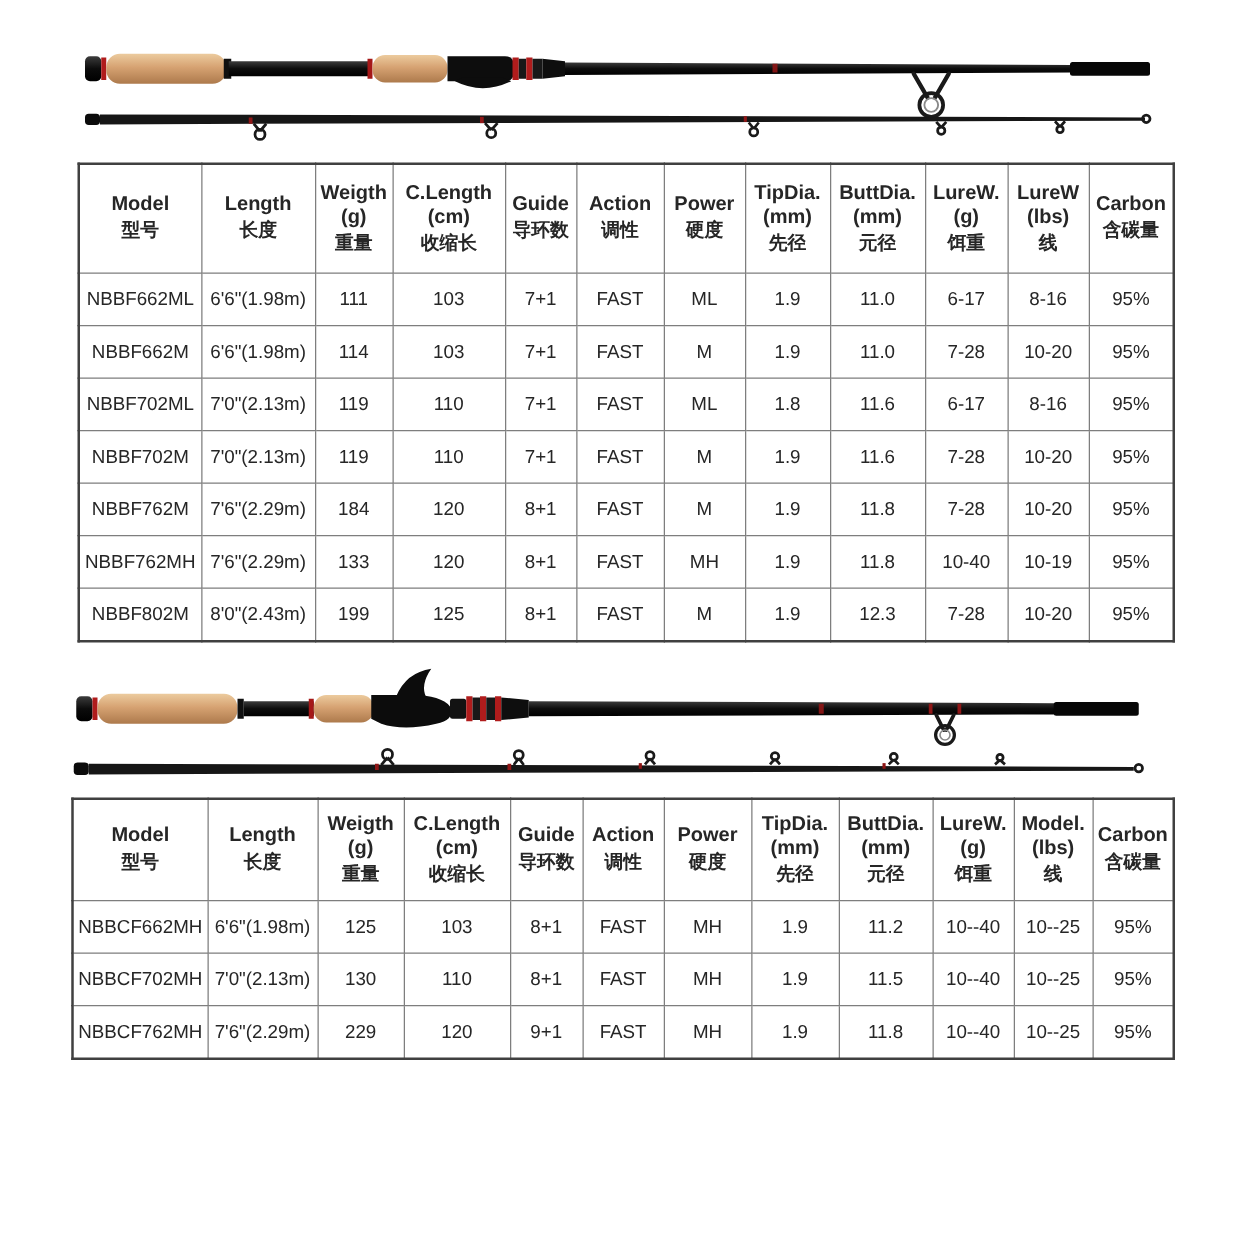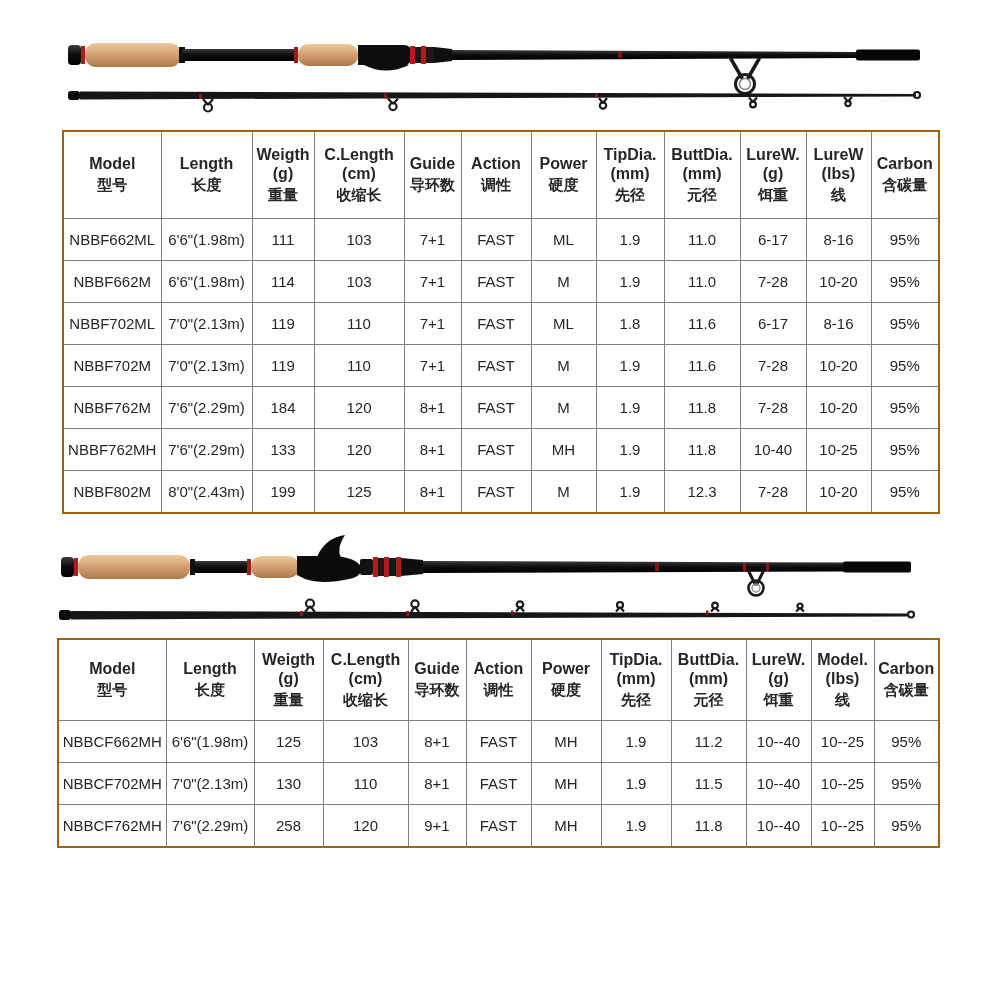--- a/index.html
+++ b/index.html
@@ -6,21 +6,21 @@
   body{
     width:1000px;height:1000px;position:relative;background:#ffffff;
     font-family:"Liberation Sans","DejaVu Sans",sans-serif;color:#262626;
     overflow:hidden;
   }
   .rod-svg{position:absolute;}
   #spinning-rod-svg{left:58px;top:33px;width:880px;height:82px;}
   #casting-rod-svg{left:55px;top:530px;width:885px;height:100px;}
   table.spec{
     position:absolute;border-collapse:collapse;table-layout:fixed;
-    border:2px solid #a16207;background:#ffffff;
+    border:2px solid #404040;background:#ffffff;
   }
   #spinning-table{left:62px;top:130px;width:876px;}
   #casting-table{left:57px;top:638px;width:881px;}
   table.spec th, table.spec td{
     border:1px solid #7e7e7e;text-align:center;vertical-align:middle;
     padding:0 1px;overflow:hidden;
   }
   table.spec th{height:86px;font-weight:bold;}
   #casting-table th{height:80px;}
   table.spec td{height:41px;font-size:15px;font-weight:normal;}
@@ -239,21 +239,21 @@
         <td>NBBF762MH</td>
         <td>7'6"(2.29m)</td>
         <td>133</td>
         <td>120</td>
         <td>8+1</td>
         <td>FAST</td>
         <td>MH</td>
         <td>1.9</td>
         <td>11.8</td>
         <td>10-40</td>
-        <td>10-25</td>
+        <td>10-19</td>
         <td>95%</td>
       </tr>
       <tr>
         <td>NBBF802M</td>
         <td>8'0"(2.43m)</td>
         <td>199</td>
         <td>125</td>
         <td>8+1</td>
         <td>FAST</td>
         <td>M</td>
@@ -434,21 +434,21 @@
         <td>MH</td>
         <td>1.9</td>
         <td>11.5</td>
         <td>10--40</td>
         <td>10--25</td>
         <td>95%</td>
       </tr>
       <tr>
         <td>NBBCF762MH</td>
         <td>7'6"(2.29m)</td>
-        <td>258</td>
+        <td>229</td>
         <td>120</td>
         <td>9+1</td>
         <td>FAST</td>
         <td>MH</td>
         <td>1.9</td>
         <td>11.8</td>
         <td>10--40</td>
         <td>10--25</td>
         <td>95%</td>
       </tr>

